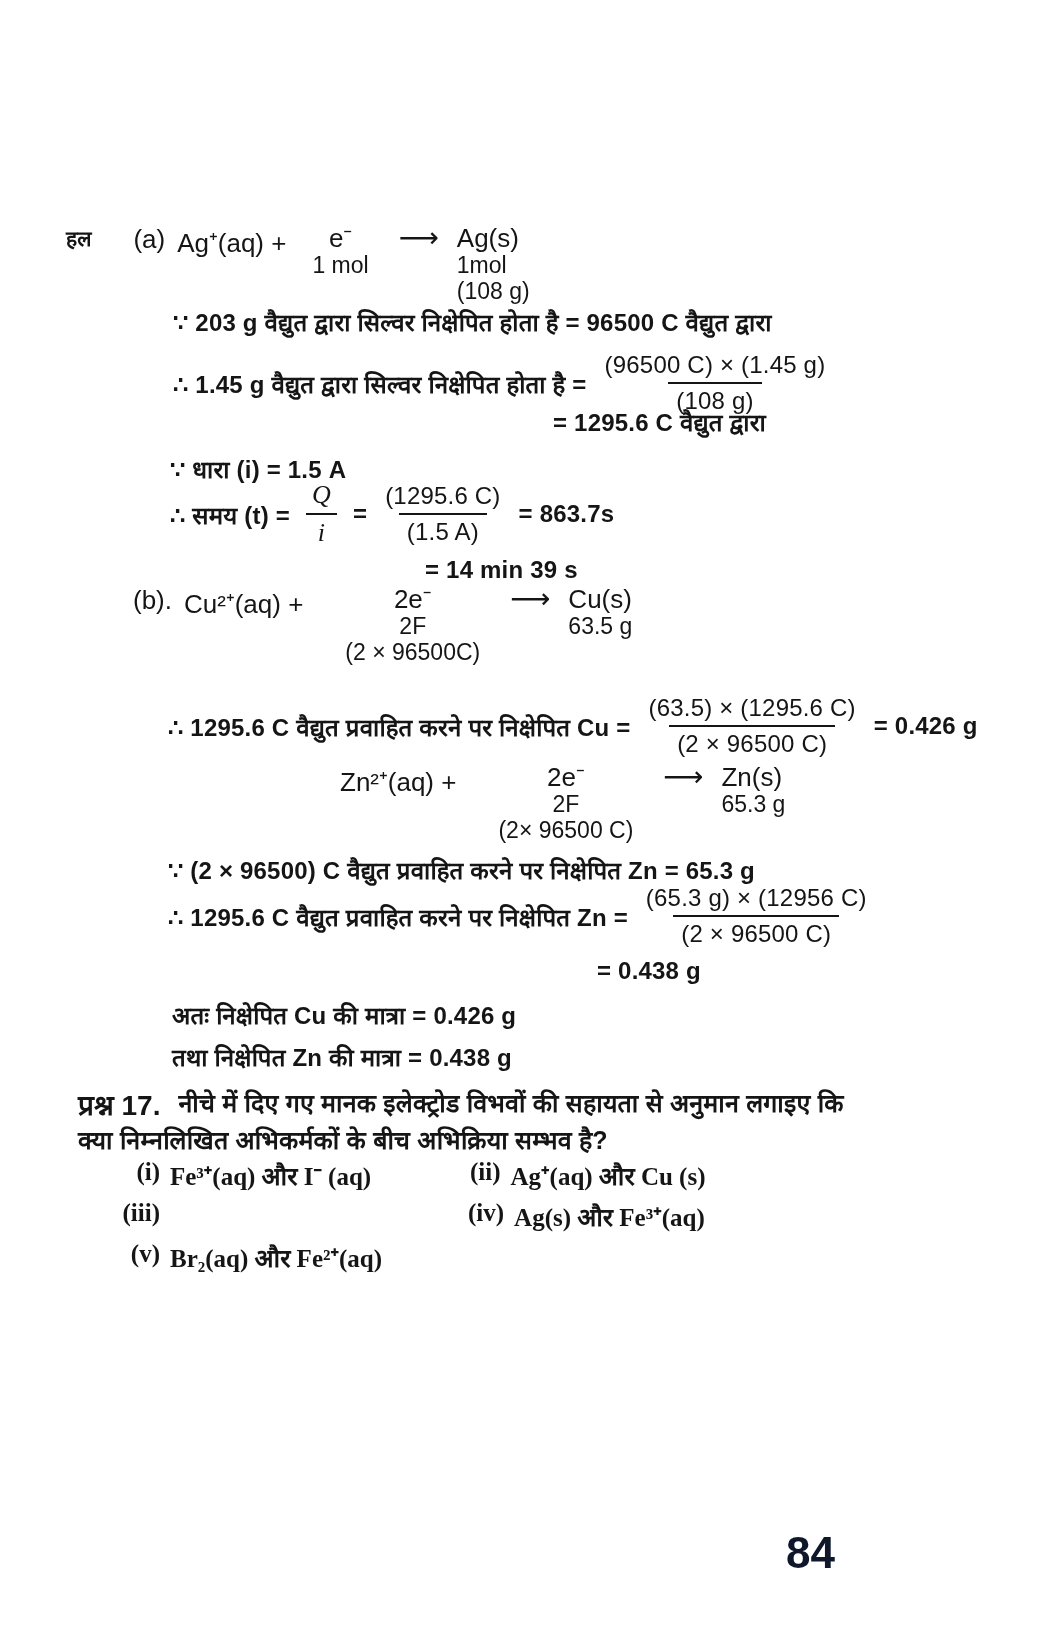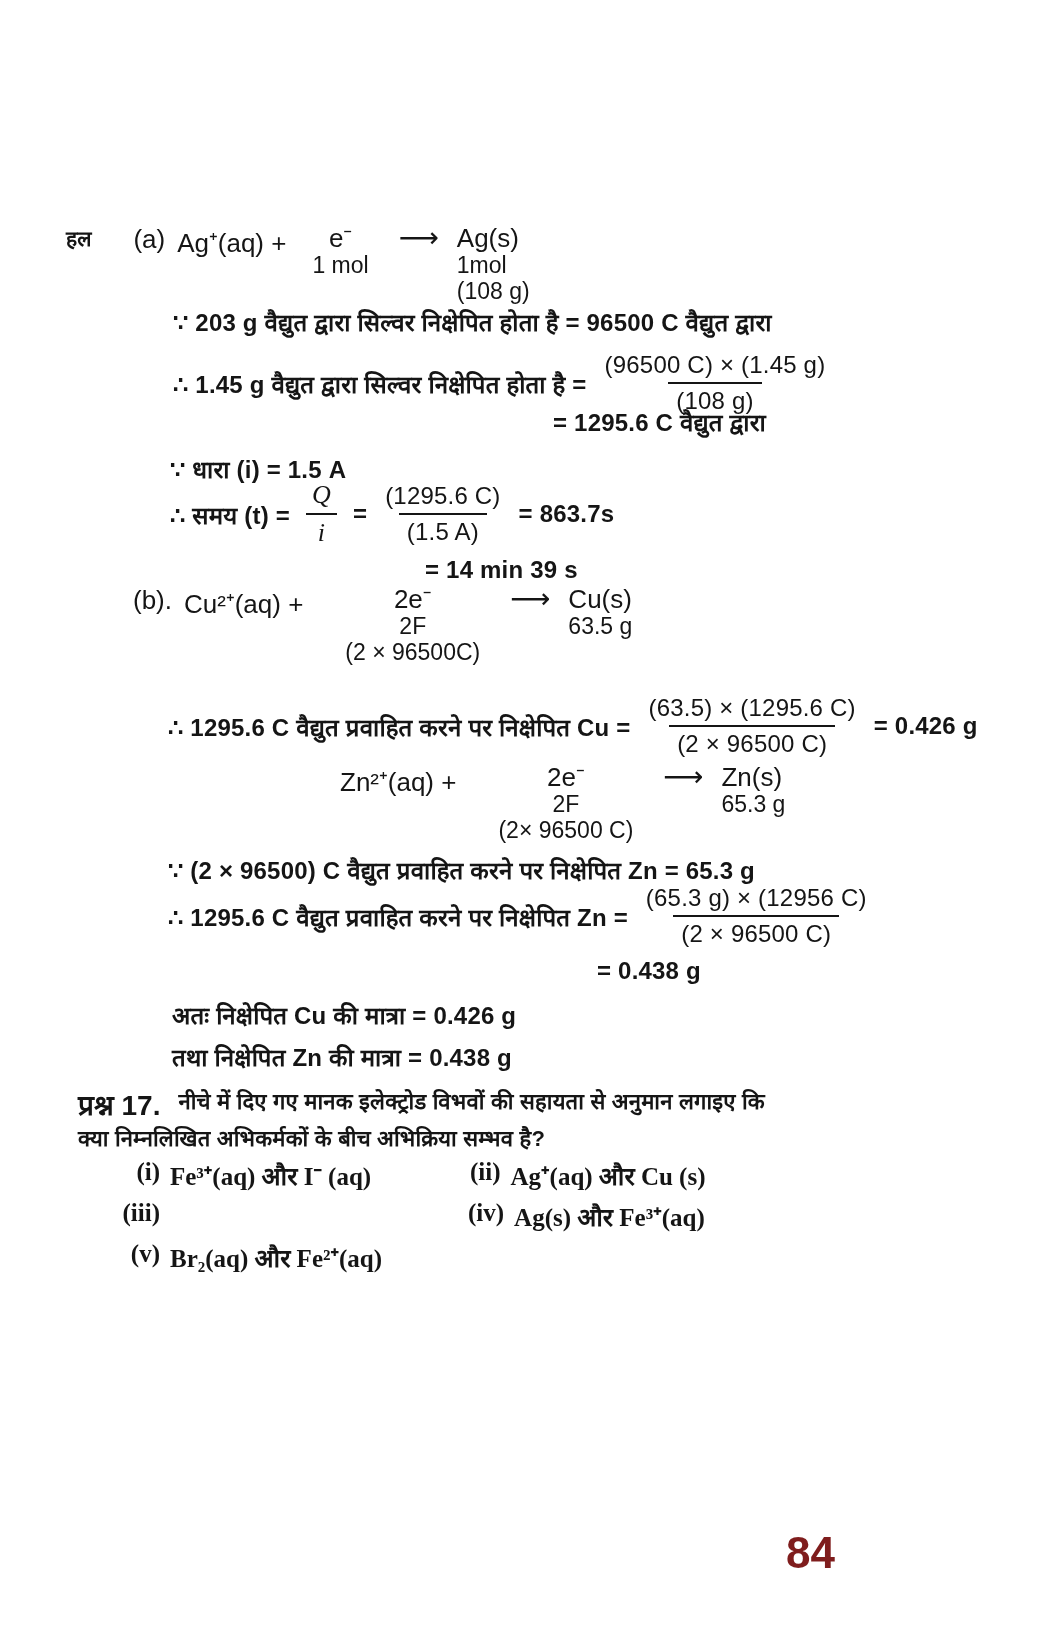--- a/index.html
+++ b/index.html
@@ -24,24 +24,24 @@
   .stack.left{align-items:flex-start;}
   .stack .under{font-size:23px;}
   .arrow{font-size:28px;padding:0 4px;line-height:1;}
   .calcrow{display:flex;align-items:center;white-space:nowrap;}
   .calcrow>*{margin-right:10px;}
   .frac{display:inline-flex;flex-direction:column;align-items:center;vertical-align:middle;}
   .frac .num{padding:0 8px 3px;font-size:24px;font-weight:500;}
   .frac .den{border-top:2.5px solid #151515;padding:3px 8px 0;font-size:24px;font-weight:500;}
   .frac.qi .num,.frac.qi .den{font-family:"Liberation Serif",serif;font-style:italic;font-size:26px;padding-left:12px;padding-right:12px;}
   .qlabel{font-size:28px;font-weight:700;white-space:nowrap;}
-  .qtext{font-size:22px;font-weight:700;letter-spacing:.2px;white-space:nowrap;}
+  .qtext{font-size:25px;font-weight:700;letter-spacing:.2px;white-space:nowrap;}
   .option{font-family:"Liberation Serif",serif;font-size:25px;font-weight:600;white-space:nowrap;display:flex;}
   .option .mk{display:inline-block;min-width:52px;text-align:right;margin-right:10px;}
-  .page-number{font-size:44px;font-weight:700;color:#7f1d1d;font-family:"Liberation Sans",sans-serif;}
+  .page-number{font-size:44px;font-weight:700;color:#0f172a;font-family:"Liberation Sans",sans-serif;}
   .sol-label{font-size:21px;font-weight:700;margin-right:42px;}
   .marker{margin-right:12px;}
 </style>
 </head>
 <body>
 
 <div class="page">
 
   <div class="abs eqrow" style="left:66px;top:224px;">
     <span class="sol-label">हल</span>

